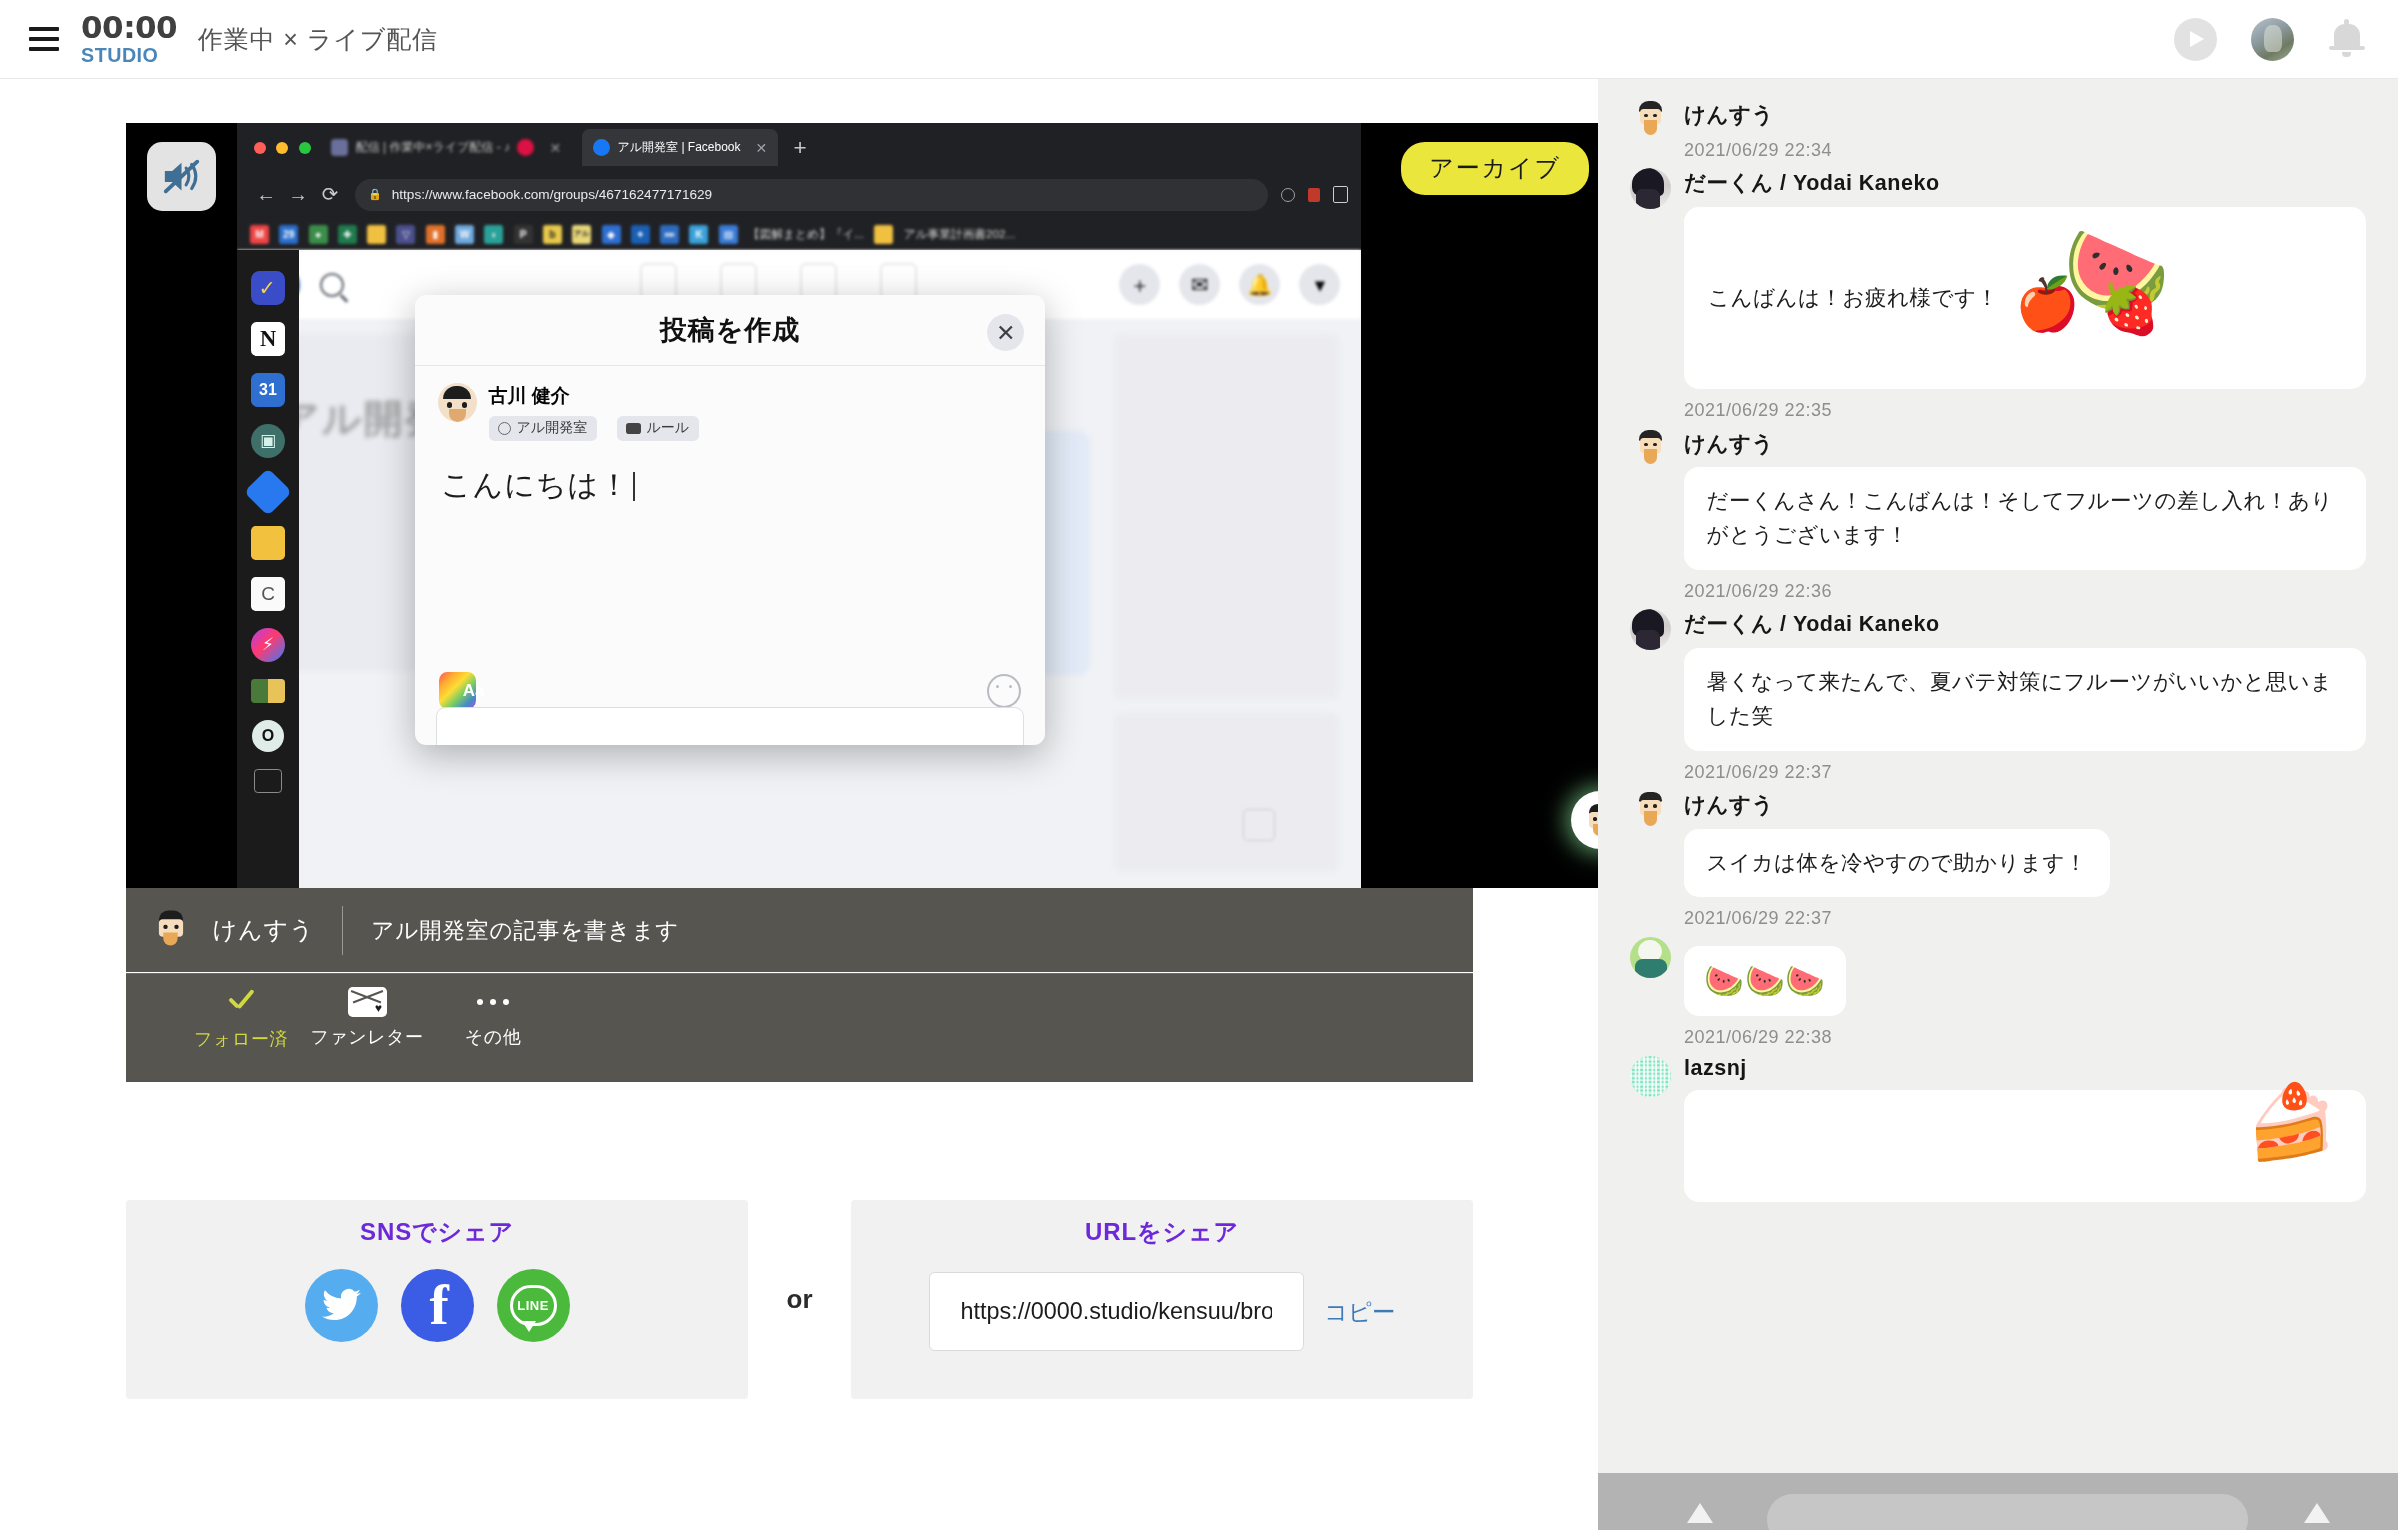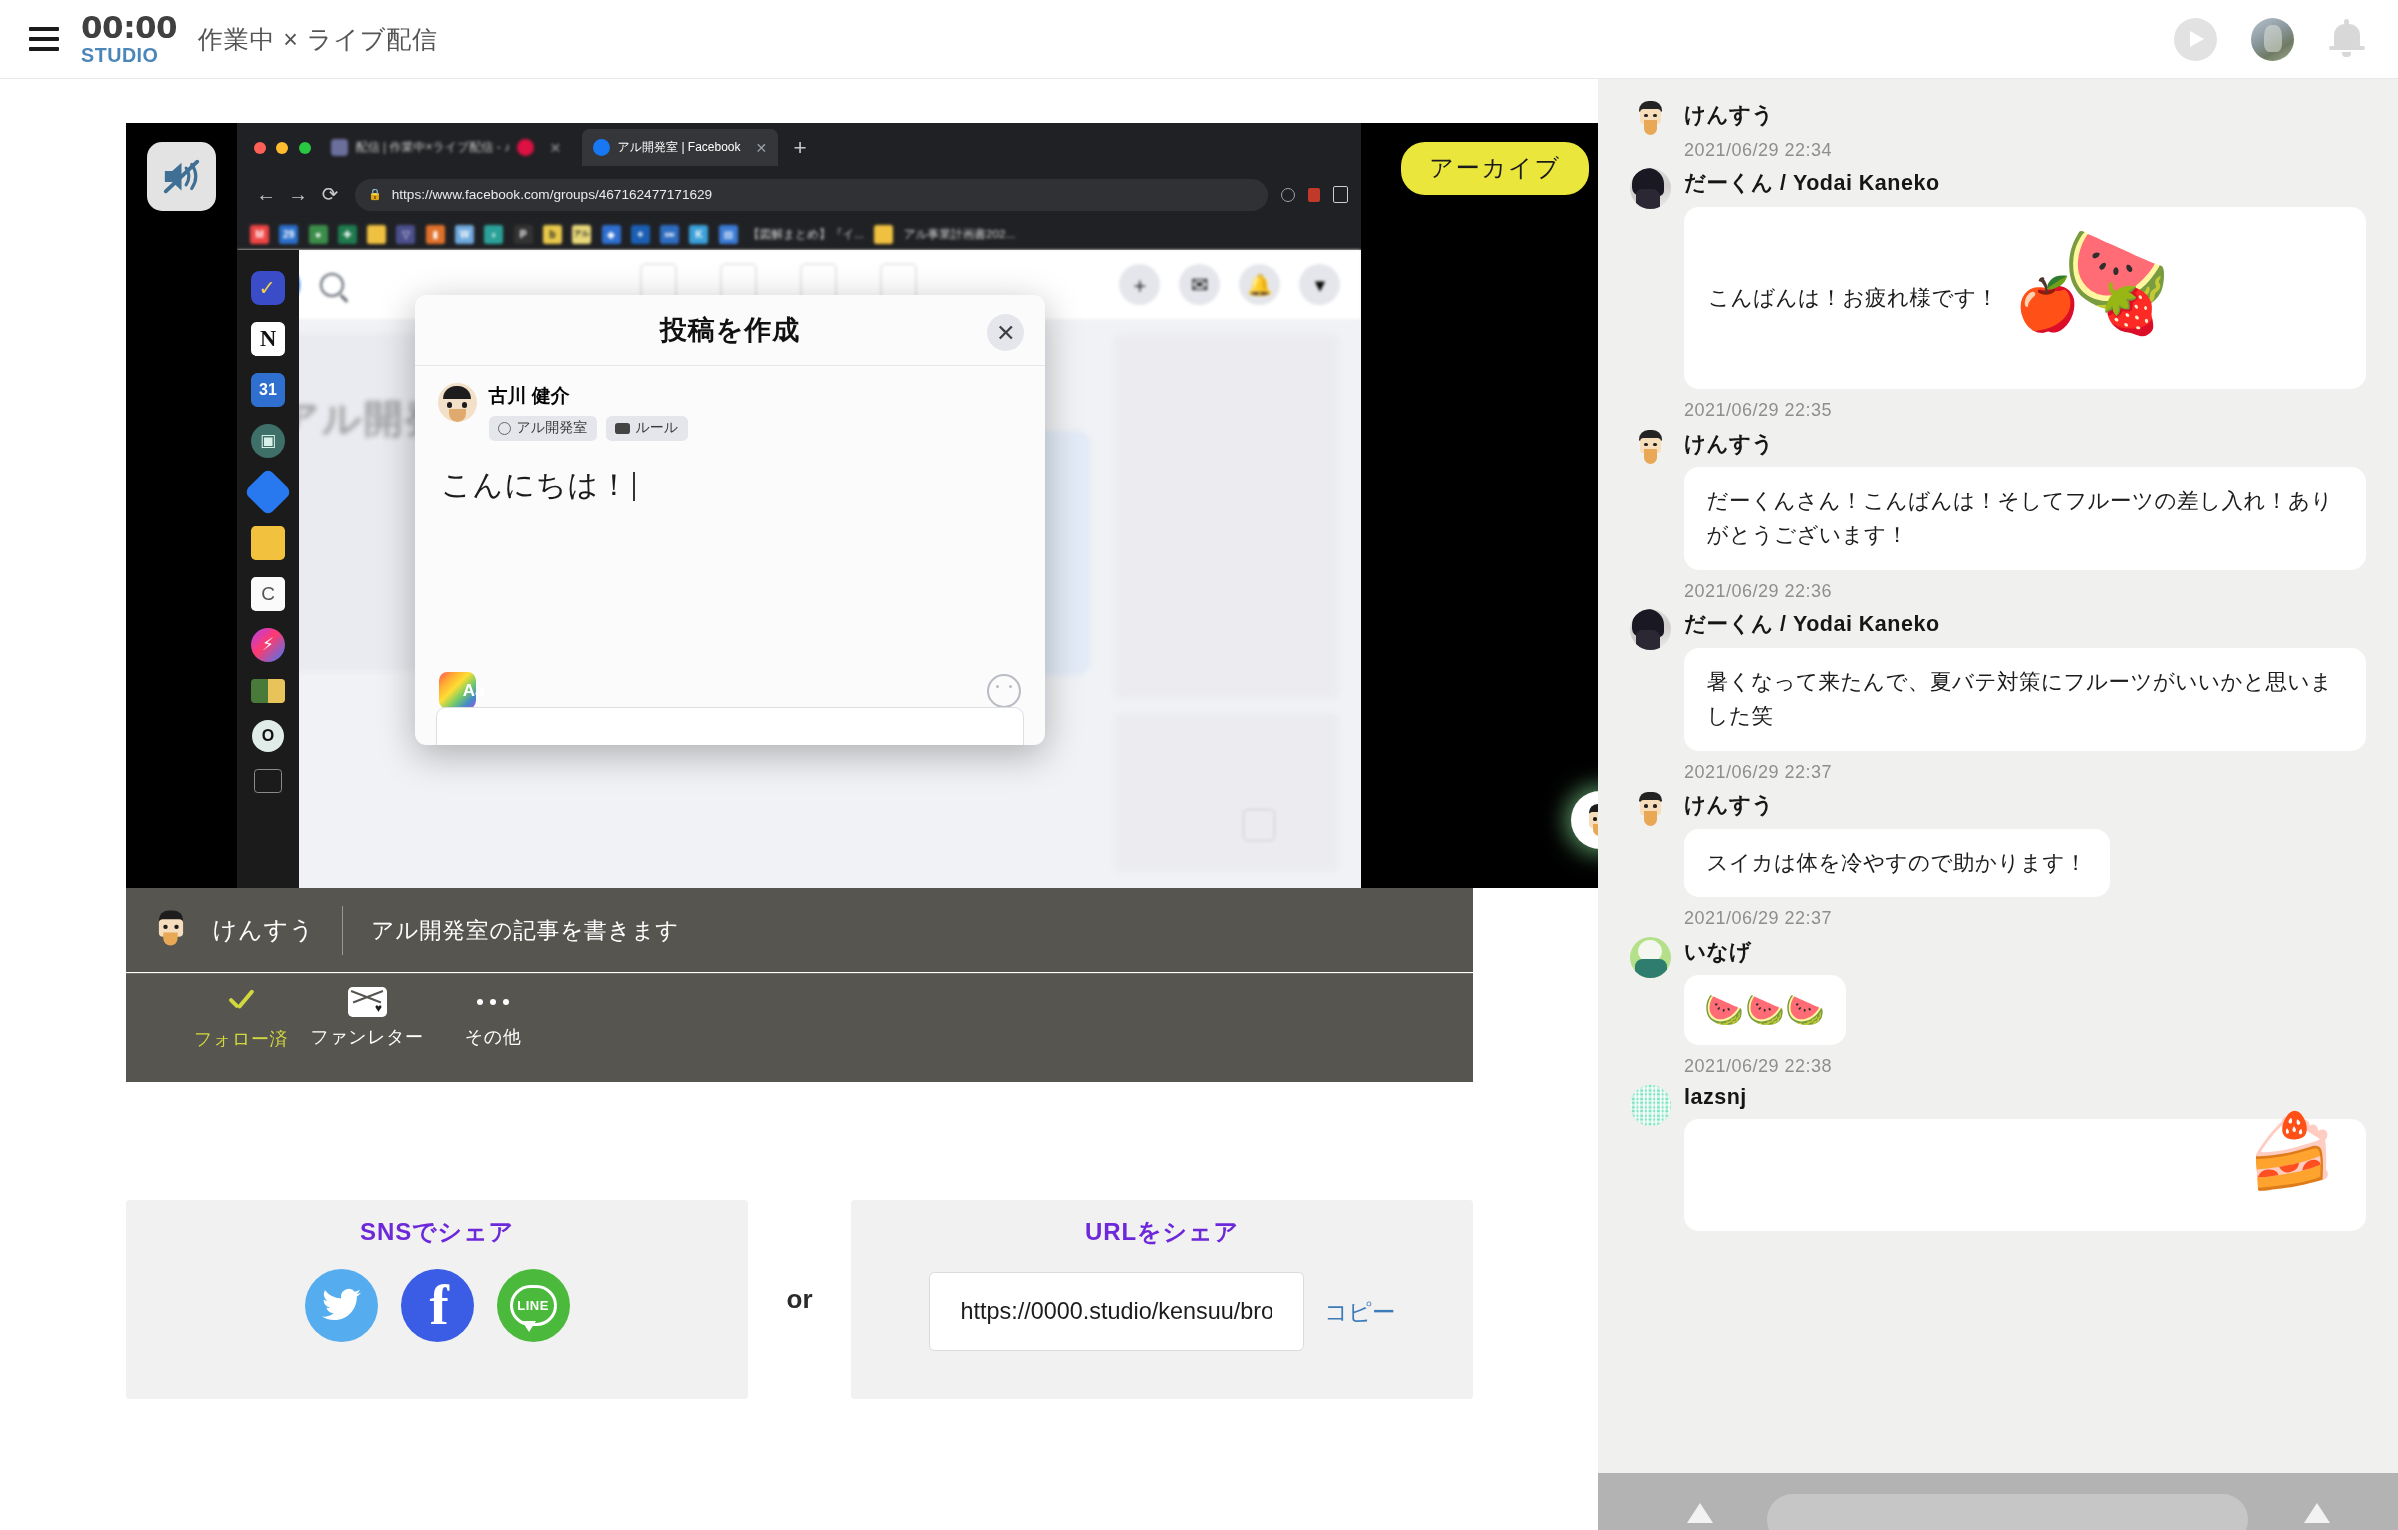--- a/index.html
+++ b/index.html
@@ -131,21 +131,21 @@
   .fbm-title { font-size: 27px; font-weight: bold; color:#111; letter-spacing: 0.9px; }
   .fbm-close { position:absolute; right: 20.6px; top: 19px; width: 37px; height:37px; border-radius:50%; background:#e4e6eb; display:flex; align-items:center; justify-content:center; color:#3f4044; font-size: 23.4px;}
   .fbm-user { display:flex; align-items:flex-start; padding: 17px 0 0 22.5px; gap: 12px;}
   .fbm-av { width: 39px; height: 39px; border-radius: 50%; background:#f2e0c8; position:relative; overflow:hidden; flex:none;}
   .fbm-av .hair { position:absolute; left: 5.6px; top: 2.8px; width: 28px; height: 13px; background:#1d1d1d; border-radius: 14px 14px 0 0;}
   .fbm-av .eyes { position:absolute; left: 9.4px; top: 19px; width: 20.6px; height: 5.6px; }
   .fbm-av .eyes i { display:block; width:5.6px;height:5.6px;border-radius:50%;background:#1d1d1d; float:left; }
   .fbm-av .eyes i + i { margin-left: 9.4px; }
   .fbm-av .beard { position:absolute; left: 11.2px; bottom: 0; width: 17px; height: 13px; background:#e0a96d; border-radius: 0 0 8.4px 8.4px;}
   .fbm-name { font-size: 19px; font-weight:bold; color:#050505; }
-  .fbm-chips { display:flex; gap: 9px; margin-top: 6.6px; }
+  .fbm-chips { display:flex; gap: 20px; margin-top: 6.6px; }
   .fbm-chip { background:#e4e6eb; border-radius: 5.6px; padding: 3.7px 9.4px; font-size: 14px; color:#3b3b3b; display:flex; align-items:center; gap:5.6px;}
   .fbm-chip .g { width: 13px; height:13px; border-radius:50%; border: 1.9px solid #65676b;}
   .fbm-chip .p { width: 15px; height:11.2px; background:#444; border-radius: 2.8px;}
   .fbm-text { padding: 24px 0 0 26px; font-size: 30px; color:#1c1c1c; letter-spacing: 0.9px;}
   .caret { display:inline-block; width:1.9px; height:29px; background:#333; vertical-align:-5.6px; margin-left:2.8px;}
   .fbm-bottom { position:absolute; left:0; right:0; bottom: 0; height: 82px; }
   .fbm-aa { position:absolute; left: 24px; top: 9.4px; width: 37px; height: 37px; border-radius: 8.4px;
     background: linear-gradient(135deg,#f55 0%, #fa3 22%, #fd3 42%, #7c6 62%, #48c 82%, #a5d 100%);
     color:#fff; font-size: 17px; font-weight:bold; display:flex; align-items:center; justify-content:center;padding-left:32px;}
   .fbm-emoji { position:absolute; right: 24px; top: 11.2px; width: 34px; height: 34px; border-radius:50%; border: 2.8px solid #b9bcc2;}
@@ -628,21 +628,20 @@
           <div class="bubble">スイカは体を冷やすので助かります！</div>
           <div class="msg-time">2021/06/29 22:37</div>
         </div>
       </div>
     </div>
 
     <div class="msg">
       <div class="msg-head">
         <div class="avatar av-inage"></div>
         <div class="msg-body">
-          <div class="msg-name">いなげ</div>
           <div class="bubble" style="font-size:32px;padding:9.4px 20.6px;">🍉🍉🍉</div>
           <div class="msg-time">2021/06/29 22:38</div>
         </div>
       </div>
     </div>
 
     <div class="msg">
       <div class="msg-head">
         <div class="avatar av-lazsnj"></div>
         <div class="msg-body">

